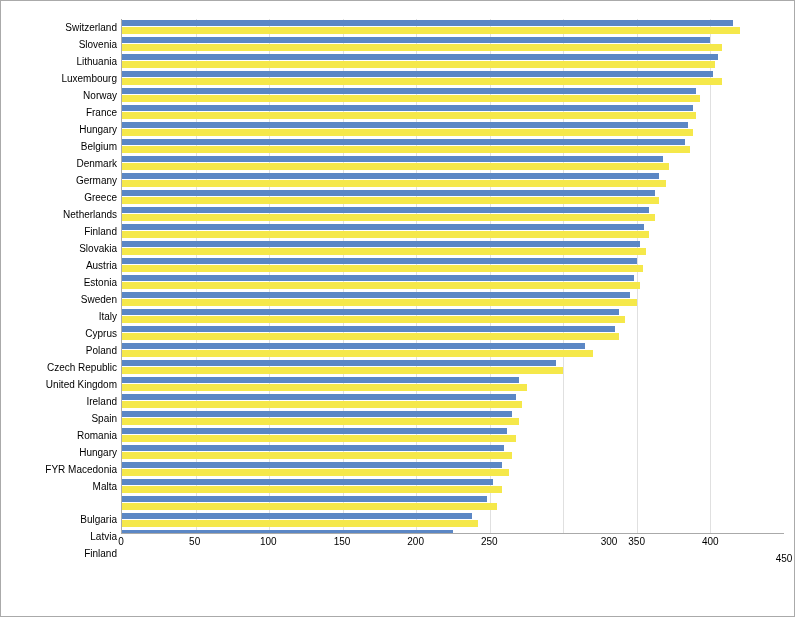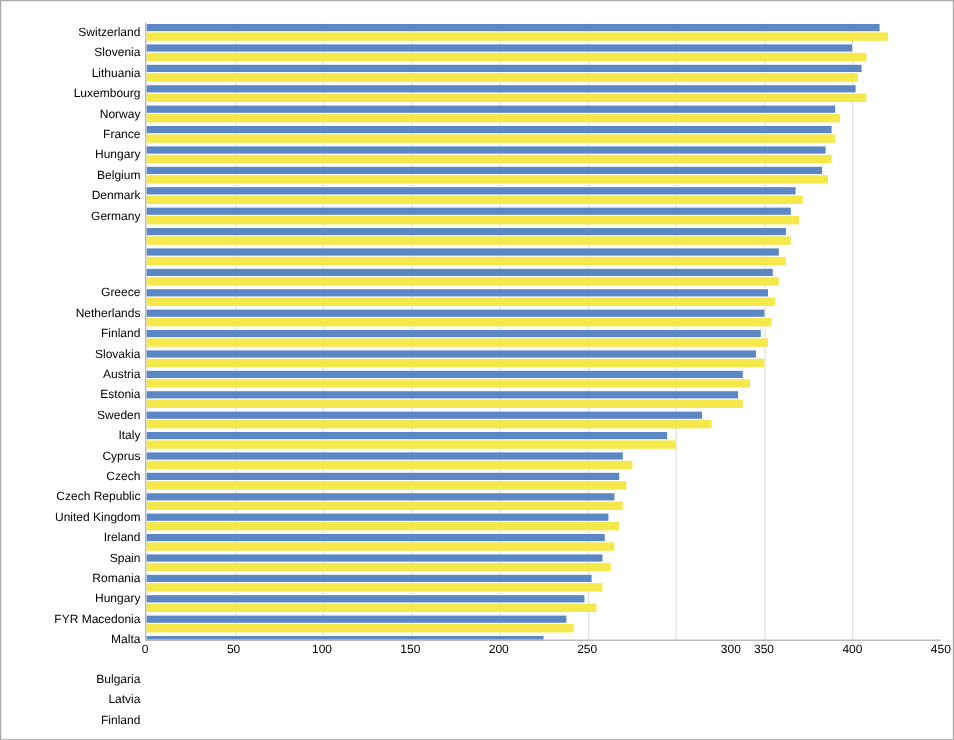--- a/index.html
+++ b/index.html
@@ -106,30 +106,30 @@
         <div class="y-label" style="height: 17px; line-height: 17px;">Switzerland</div>
         <div class="y-label" style="height: 17px; line-height: 17px;">Slovenia</div>
         <div class="y-label" style="height: 17px; line-height: 17px;">Lithuania</div>
         <div class="y-label" style="height: 17px; line-height: 17px;">Luxembourg</div>
         <div class="y-label" style="height: 17px; line-height: 17px;">Norway</div>
         <div class="y-label" style="height: 17px; line-height: 17px;">France</div>
         <div class="y-label" style="height: 17px; line-height: 17px;">Hungary</div>
         <div class="y-label" style="height: 17px; line-height: 17px;">Belgium</div>
         <div class="y-label" style="height: 17px; line-height: 17px;">Denmark</div>
         <div class="y-label" style="height: 17px; line-height: 17px;">Germany</div>
-        <div class="y-label" style="height: 17px; line-height: 17px; margin-top: 47px;">Greece</div>
+        <div class="y-label" style="height: 17px; line-height: 17px;">Greece</div>
         <div class="y-label" style="height: 17px; line-height: 17px;">Netherlands</div>
         <div class="y-label" style="height: 17px; line-height: 17px;">Finland</div>
         <div class="y-label" style="height: 17px; line-height: 17px;">Slovakia</div>
         <div class="y-label" style="height: 17px; line-height: 17px;">Austria</div>
         <div class="y-label" style="height: 17px; line-height: 17px;">Estonia</div>
         <div class="y-label" style="height: 17px; line-height: 17px;">Sweden</div>
         <div class="y-label" style="height: 17px; line-height: 17px;">Italy</div>
         <div class="y-label" style="height: 17px; line-height: 17px;">Cyprus</div>
-        <div class="y-label" style="height: 17px; line-height: 17px;">Czech</div>
+        <div class="y-label" style="height: 17px; line-height: 17px;">Poland</div>
         <div class="y-label" style="height: 17px; line-height: 17px;">Czech Republic</div>
         <div class="y-label" style="height: 17px; line-height: 17px;">United Kingdom</div>
         <div class="y-label" style="height: 17px; line-height: 17px;">Ireland</div>
         <div class="y-label" style="height: 17px; line-height: 17px;">Spain</div>
         <div class="y-label" style="height: 17px; line-height: 17px;">Romania</div>
         <div class="y-label" style="height: 17px; line-height: 17px;">Hungary</div>
         <div class="y-label" style="height: 17px; line-height: 17px;">FYR Macedonia</div>
         <div class="y-label" style="height: 17px; line-height: 17px;">Malta</div>
         <div class="y-label" style="height: 17px; line-height: 17px; margin-top: 16px;">Bulgaria</div>
         <div class="y-label" style="height: 17px; line-height: 17px;">Latvia</div>
@@ -212,17 +212,17 @@
       <div class="x-axis" id="x-axis" style="height:20px; position:relative;">
           <div class="x-tick" style="left: 0%; top: 2px;">0</div>
           <div class="x-tick" style="left: 11.1111%; top: 2px;">50</div>
           <div class="x-tick" style="left: 22.2222%; top: 2px;">100</div>
           <div class="x-tick" style="left: 33.3333%; top: 2px;">150</div>
           <div class="x-tick" style="left: 44.4444%; top: 2px;">200</div>
           <div class="x-tick" style="left: 55.5556%; top: 2px;">250</div>
           <div class="x-tick" style="left: 66.6667%; top: 2px; margin-left: 46px;">300</div>
           <div class="x-tick" style="left: 77.7778%; top: 2px;">350</div>
           <div class="x-tick" style="left: 88.8889%; top: 2px;">400</div>
-          <div class="x-tick" style="left: 100%; top: 2px;">450</div>
+          <div class="x-tick" style="left: 100%; top: 19px;">450</div>
         </div>
     </div>
   </div>
 </div>
 
 </body></html>

